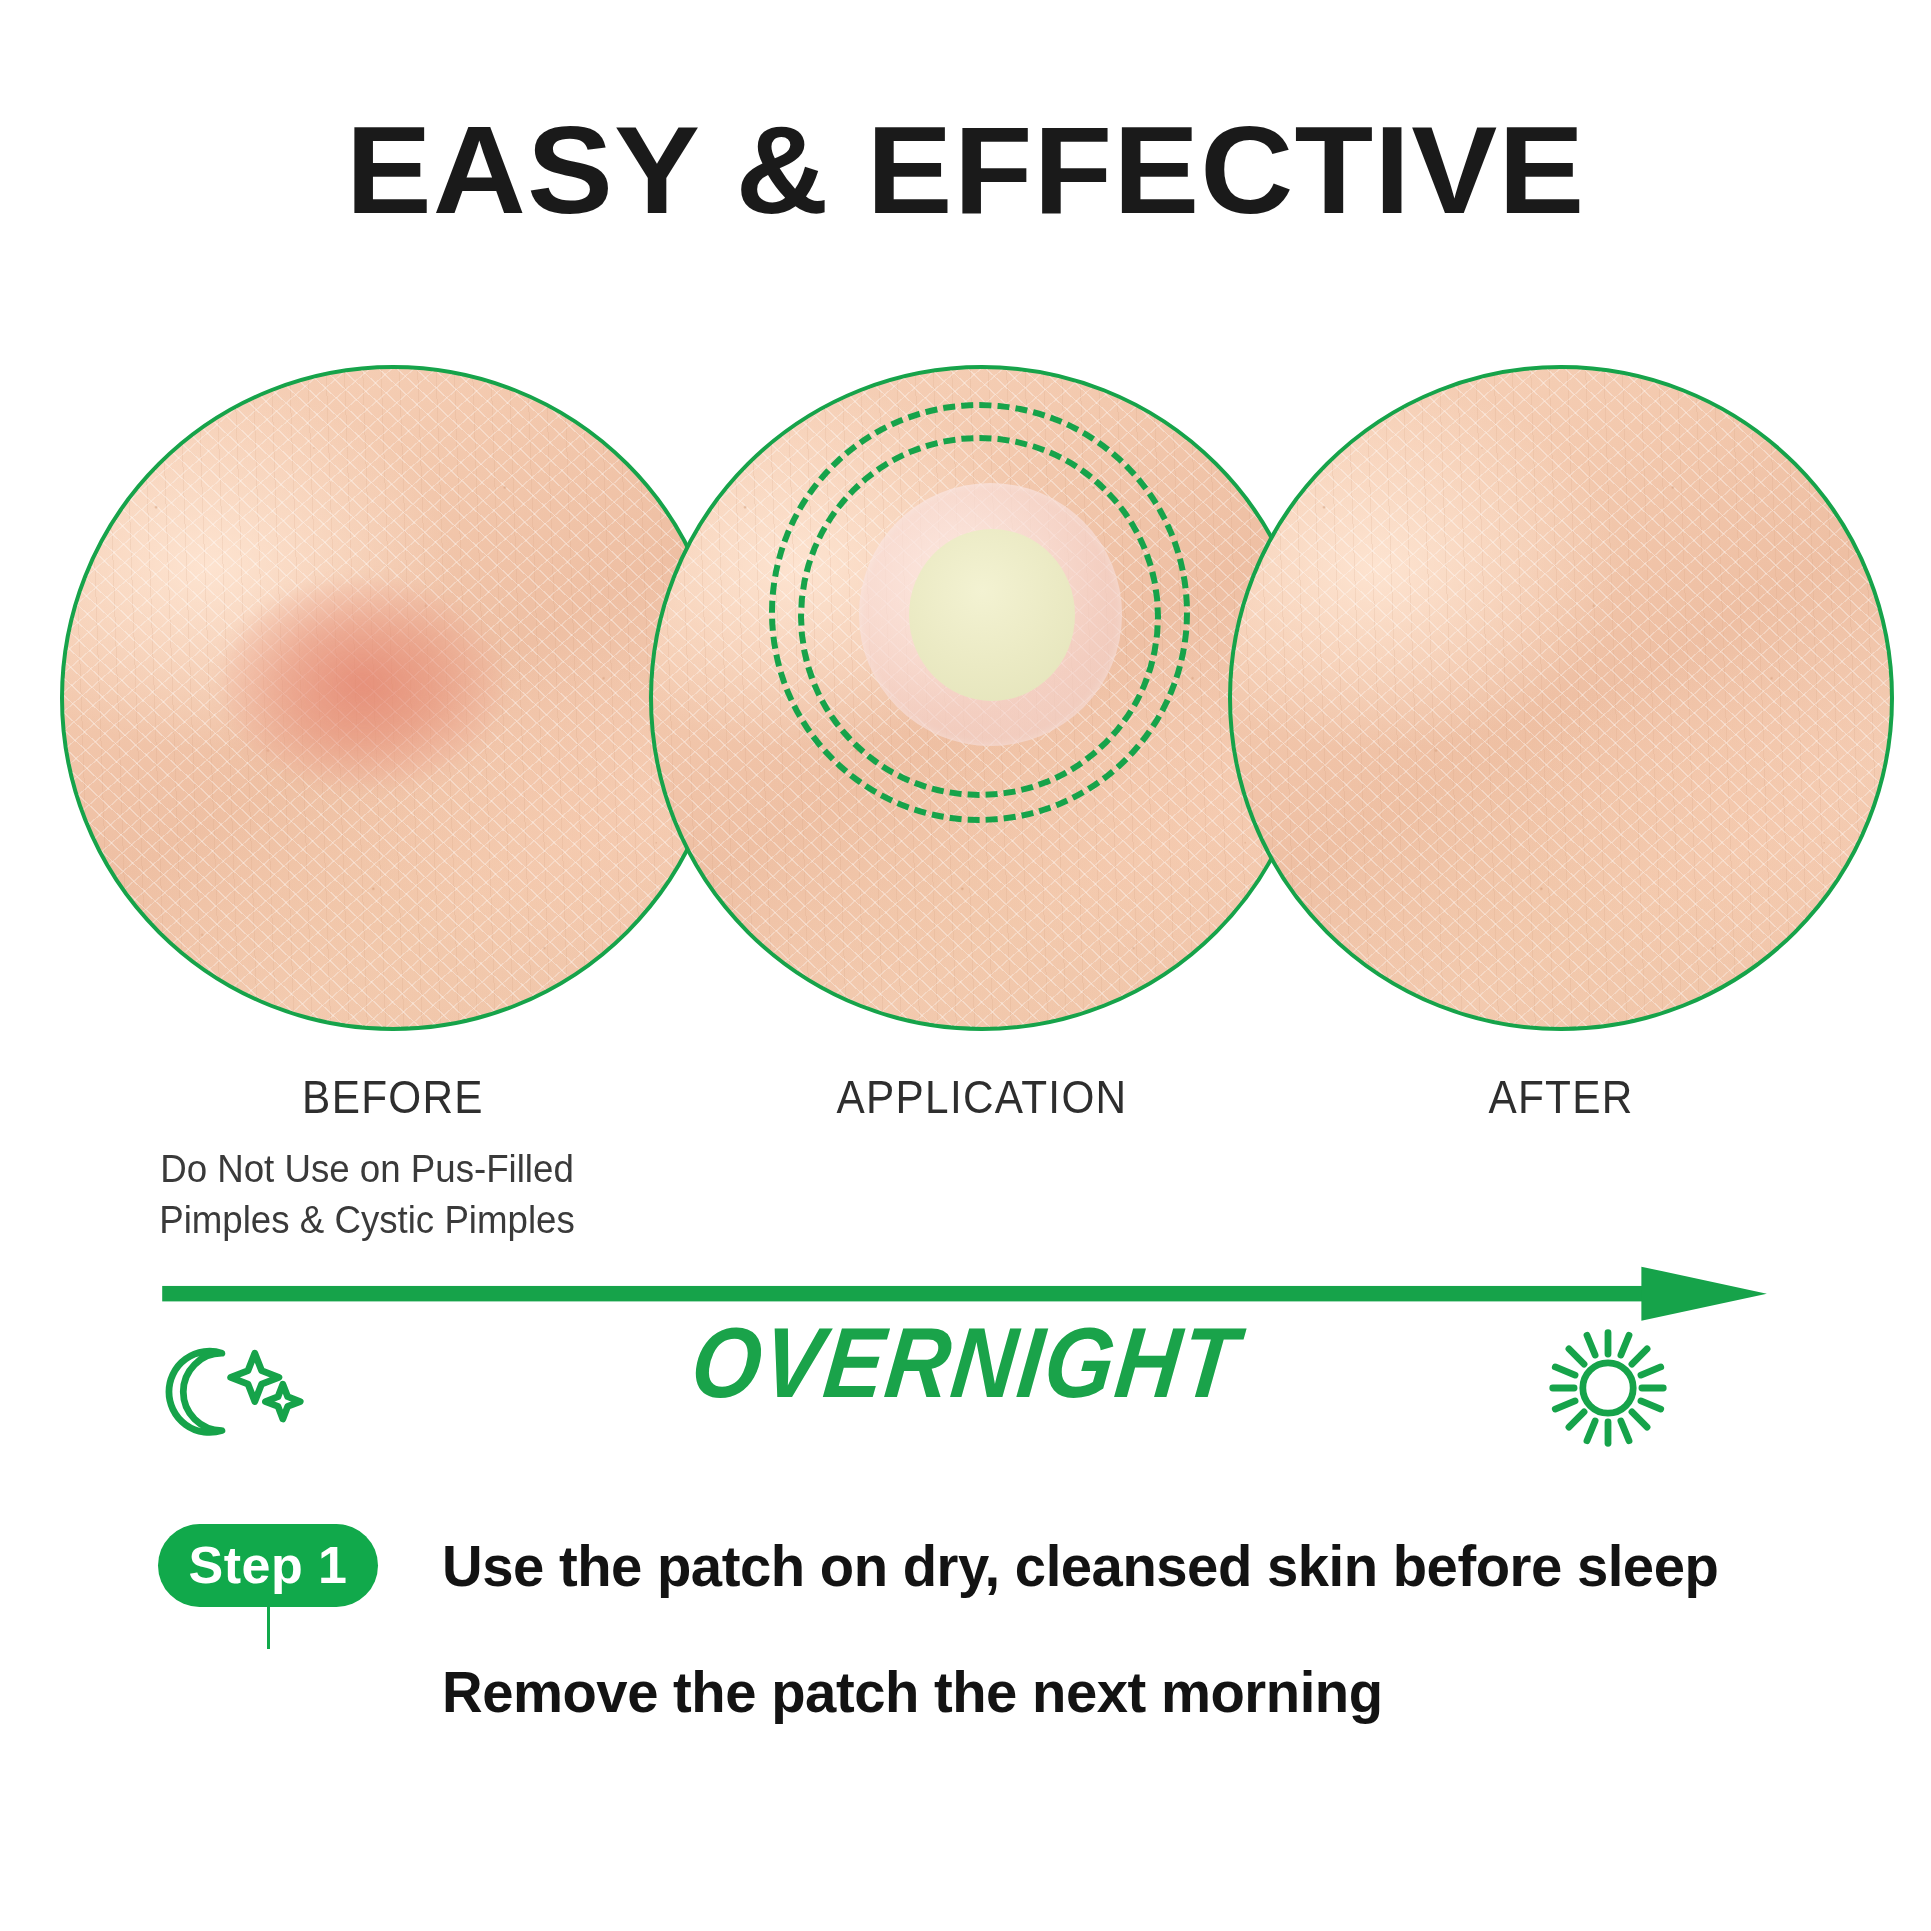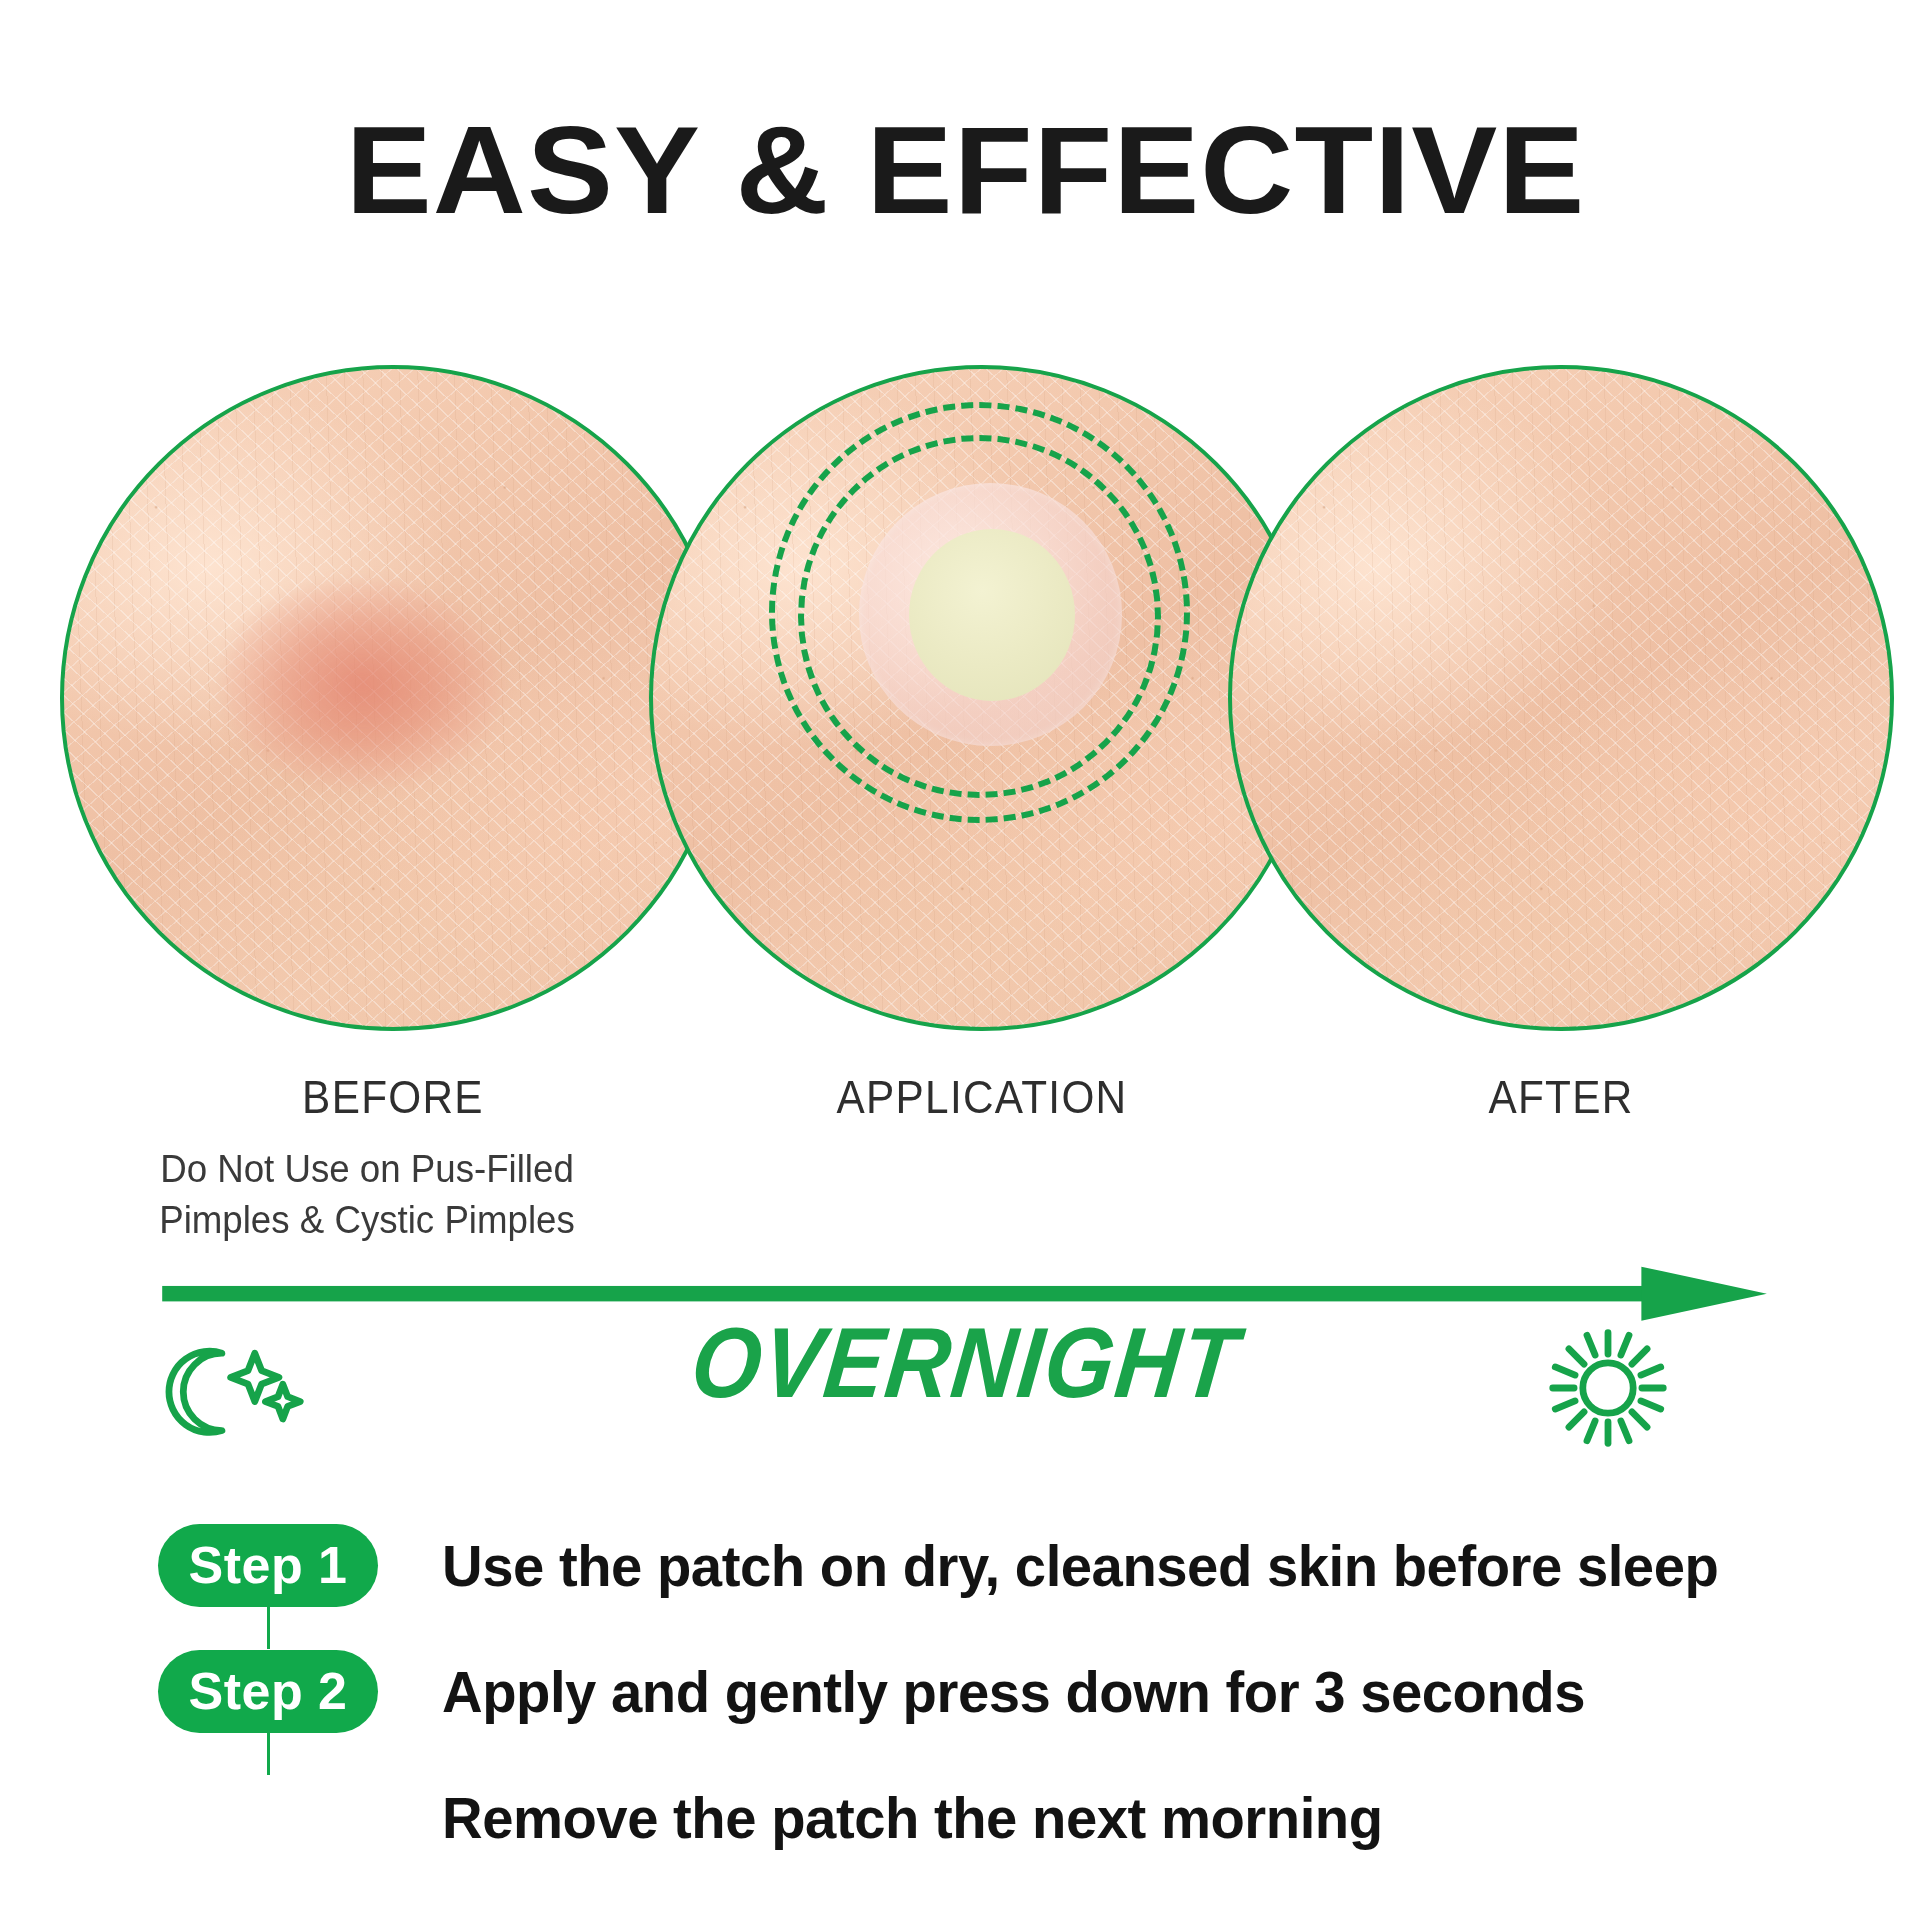--- a/index.html
+++ b/index.html
@@ -319,24 +319,19 @@
 </div>
 
 <div class="steps">
 
   <div class="step-row">
     <div class="badge">Step 1</div>
     <div class="connector"></div>
     <div class="step-text">Use the patch on dry, cleansed skin before sleep</div>
   </div>
 
-  <div class="step-row">
-    <div class="badge">Step 2</div>
-    <div class="connector"></div>
-    <div class="step-text">Apply and gently press down for 3 seconds</div>
-  </div>
 
   <div class="step-row">
     <div class="step-text">Remove the patch the next morning</div>
   </div>
 
 </div>
 
 
 </body></html>

